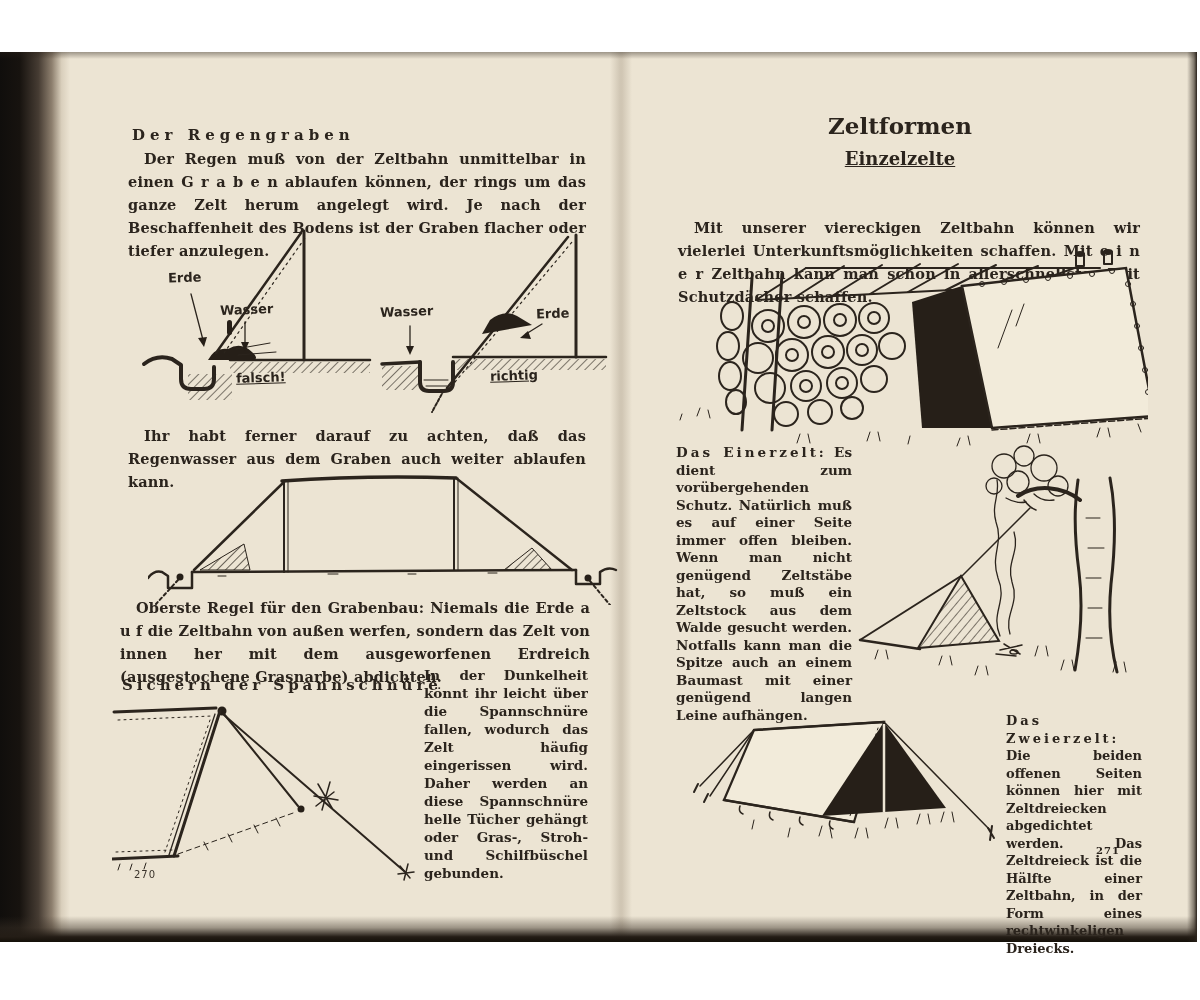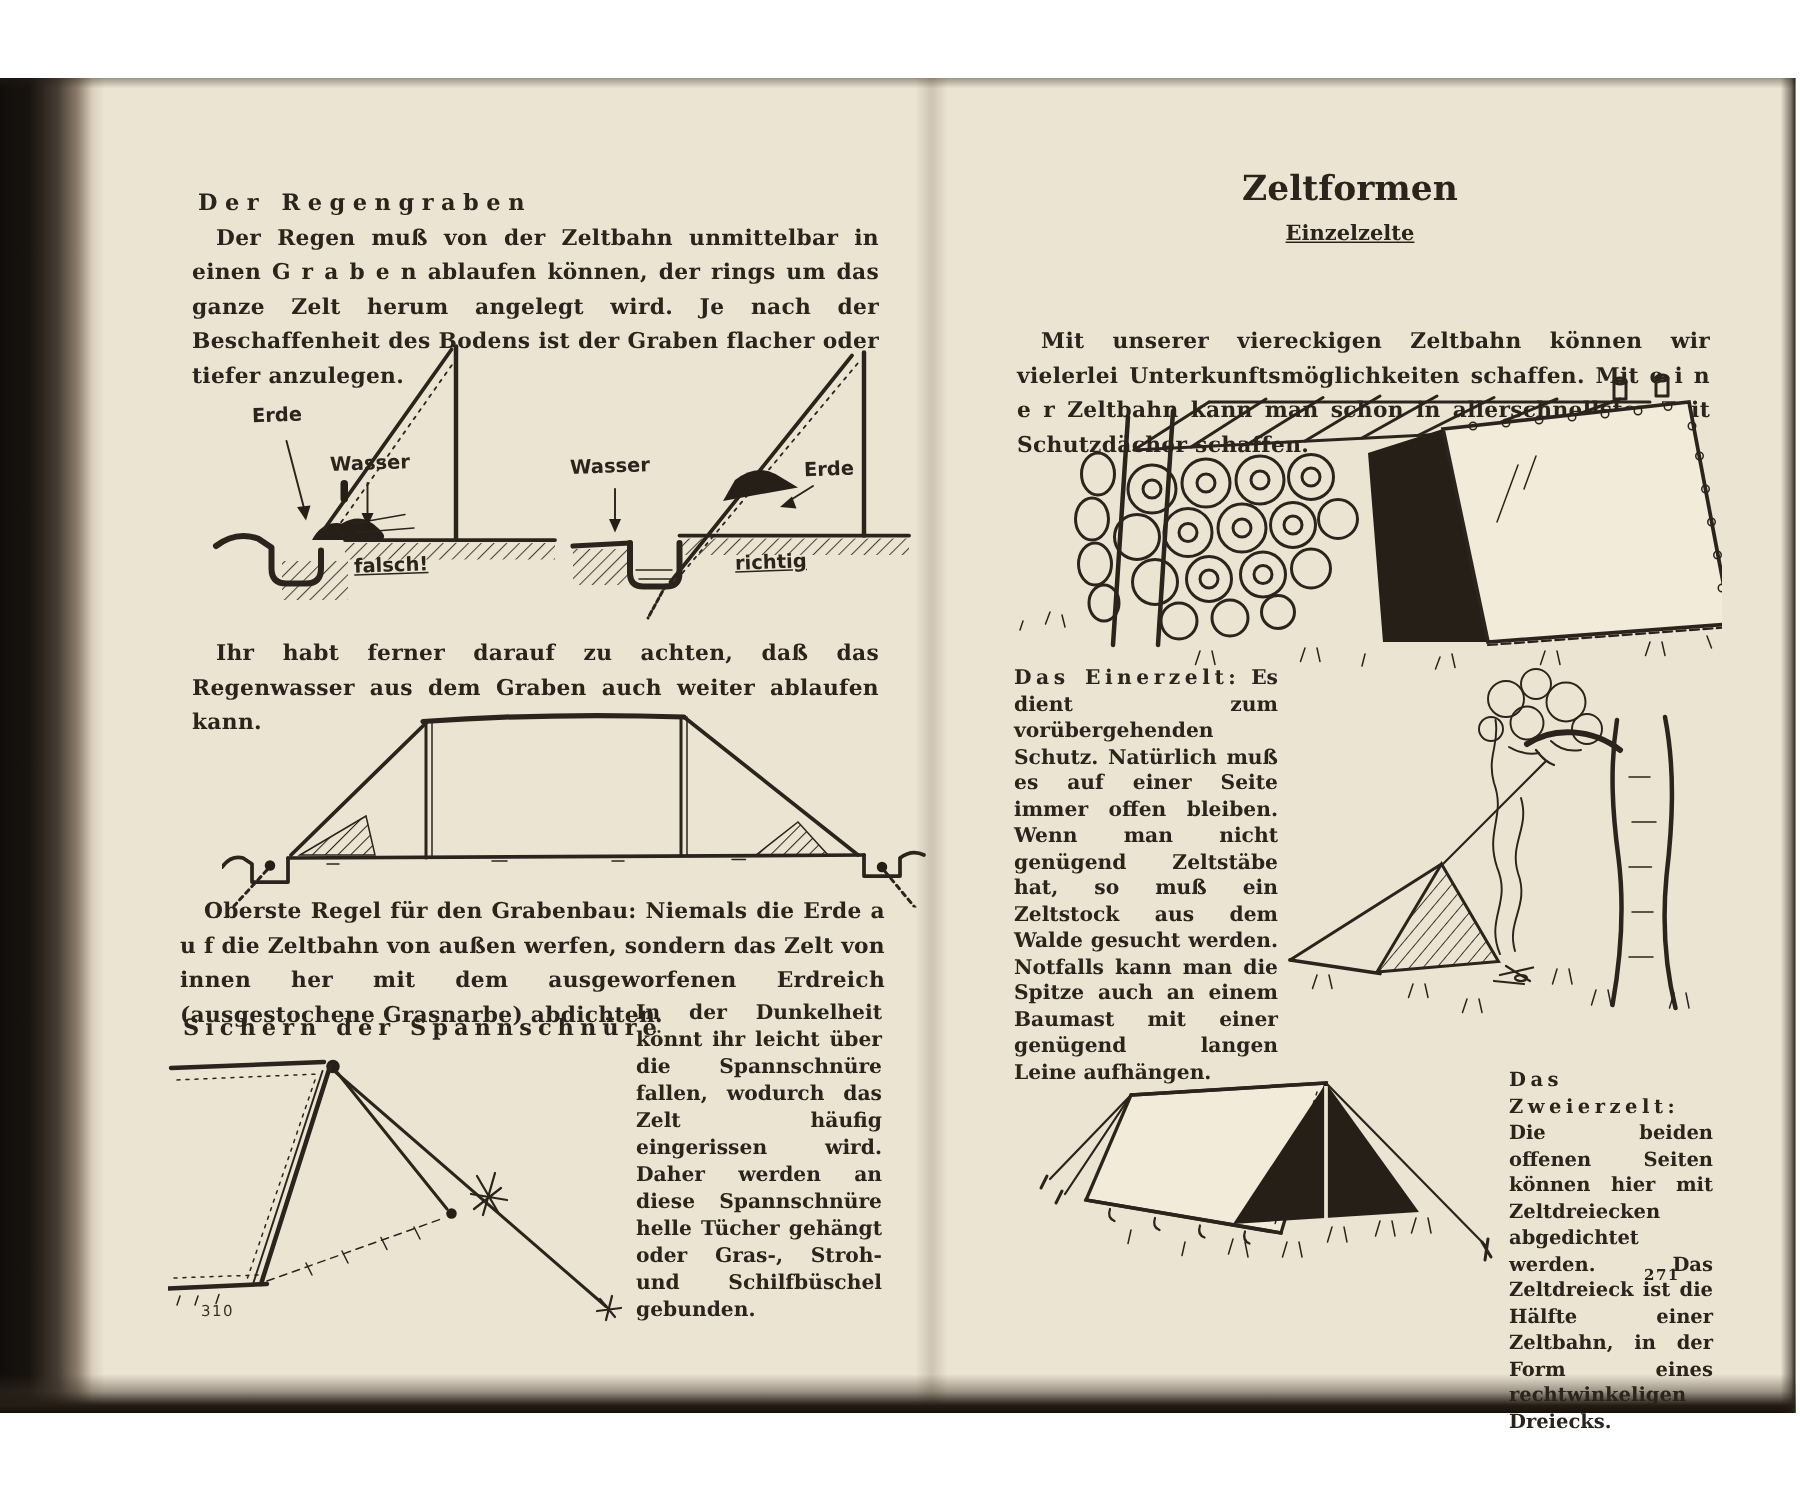--- a/index.html
+++ b/index.html
@@ -149,24 +149,24 @@
     <path class="ink" stroke-width="1.5" d="M206,100 l14,24 M218,98 l-8,28 M202,112 l24,4 M222,108 l-18,14"></path>
     <path class="ink" stroke-width="1.5" d="M288,182 l10,12 M296,180 l-4,16 M286,190 l16,-2"></path>
     <path class="ink" stroke-width="1" stroke-dasharray="5,4" d="M66,170 L184,128"></path>
     <path class="ink" stroke-width="1" d="M92,158 l4,8 M116,150 l4,8 M142,141 l4,8 M164,134 l4,8"></path>
     <path class="ink" stroke-width="1" d="M8,180 l-2,6 M20,180 l-2,6 M34,179 l-2,6"></path>
   </svg>
 </div>
 
 <div class="t col" style="left:424px;top:666px;width:164px;">In der Dunkelheit könnt ihr leicht über die Spannschnüre fallen, wodurch das Zelt häufig eingerissen wird. Daher werden an diese Spannschnüre helle Tücher gehängt oder Gras-, Stroh- und Schilfbüschel gebunden.</div>
 
-<div class="pgnum" style="left:134px;top:869px;color:#3a332b;">310</div>
+<div class="pgnum" style="left:134px;top:869px;color:#3a332b;">270</div>
 
 <div class="t center" style="left:660px;top:112px;width:480px;font-size:23px;">Zeltformen</div>
-<div class="t center underline" style="left:660px;top:148px;width:480px;font-size:14px;">Einzelzelte</div>
+<div class="t center underline" style="left:660px;top:148px;width:480px;font-size:18px;">Einzelzelte</div>
 
 <div class="t body-par indent" style="left:678px;top:180px;width:462px;margin-top:36px;">Mit unserer viereckigen Zeltbahn können wir vielerlei Unterkunftsmöglichkeiten schaffen.  Mit  e i n e r  Zeltbahn kann man schon in allerschnellster Zeit Schutzdächer schaffen.</div>
 
 <div class="fig" style="left:660px;top:238px;width:488px;height:212px;">
   <svg width="488" height="212" viewBox="0 0 488 212">
 
     <g class="ink" stroke-width="2">
       <line x1="96" y1="62" x2="146" y2="30"></line>
         <line x1="134" y1="60" x2="184" y2="28"></line>
       <line x1="172" y1="58" x2="222" y2="27"></line>

